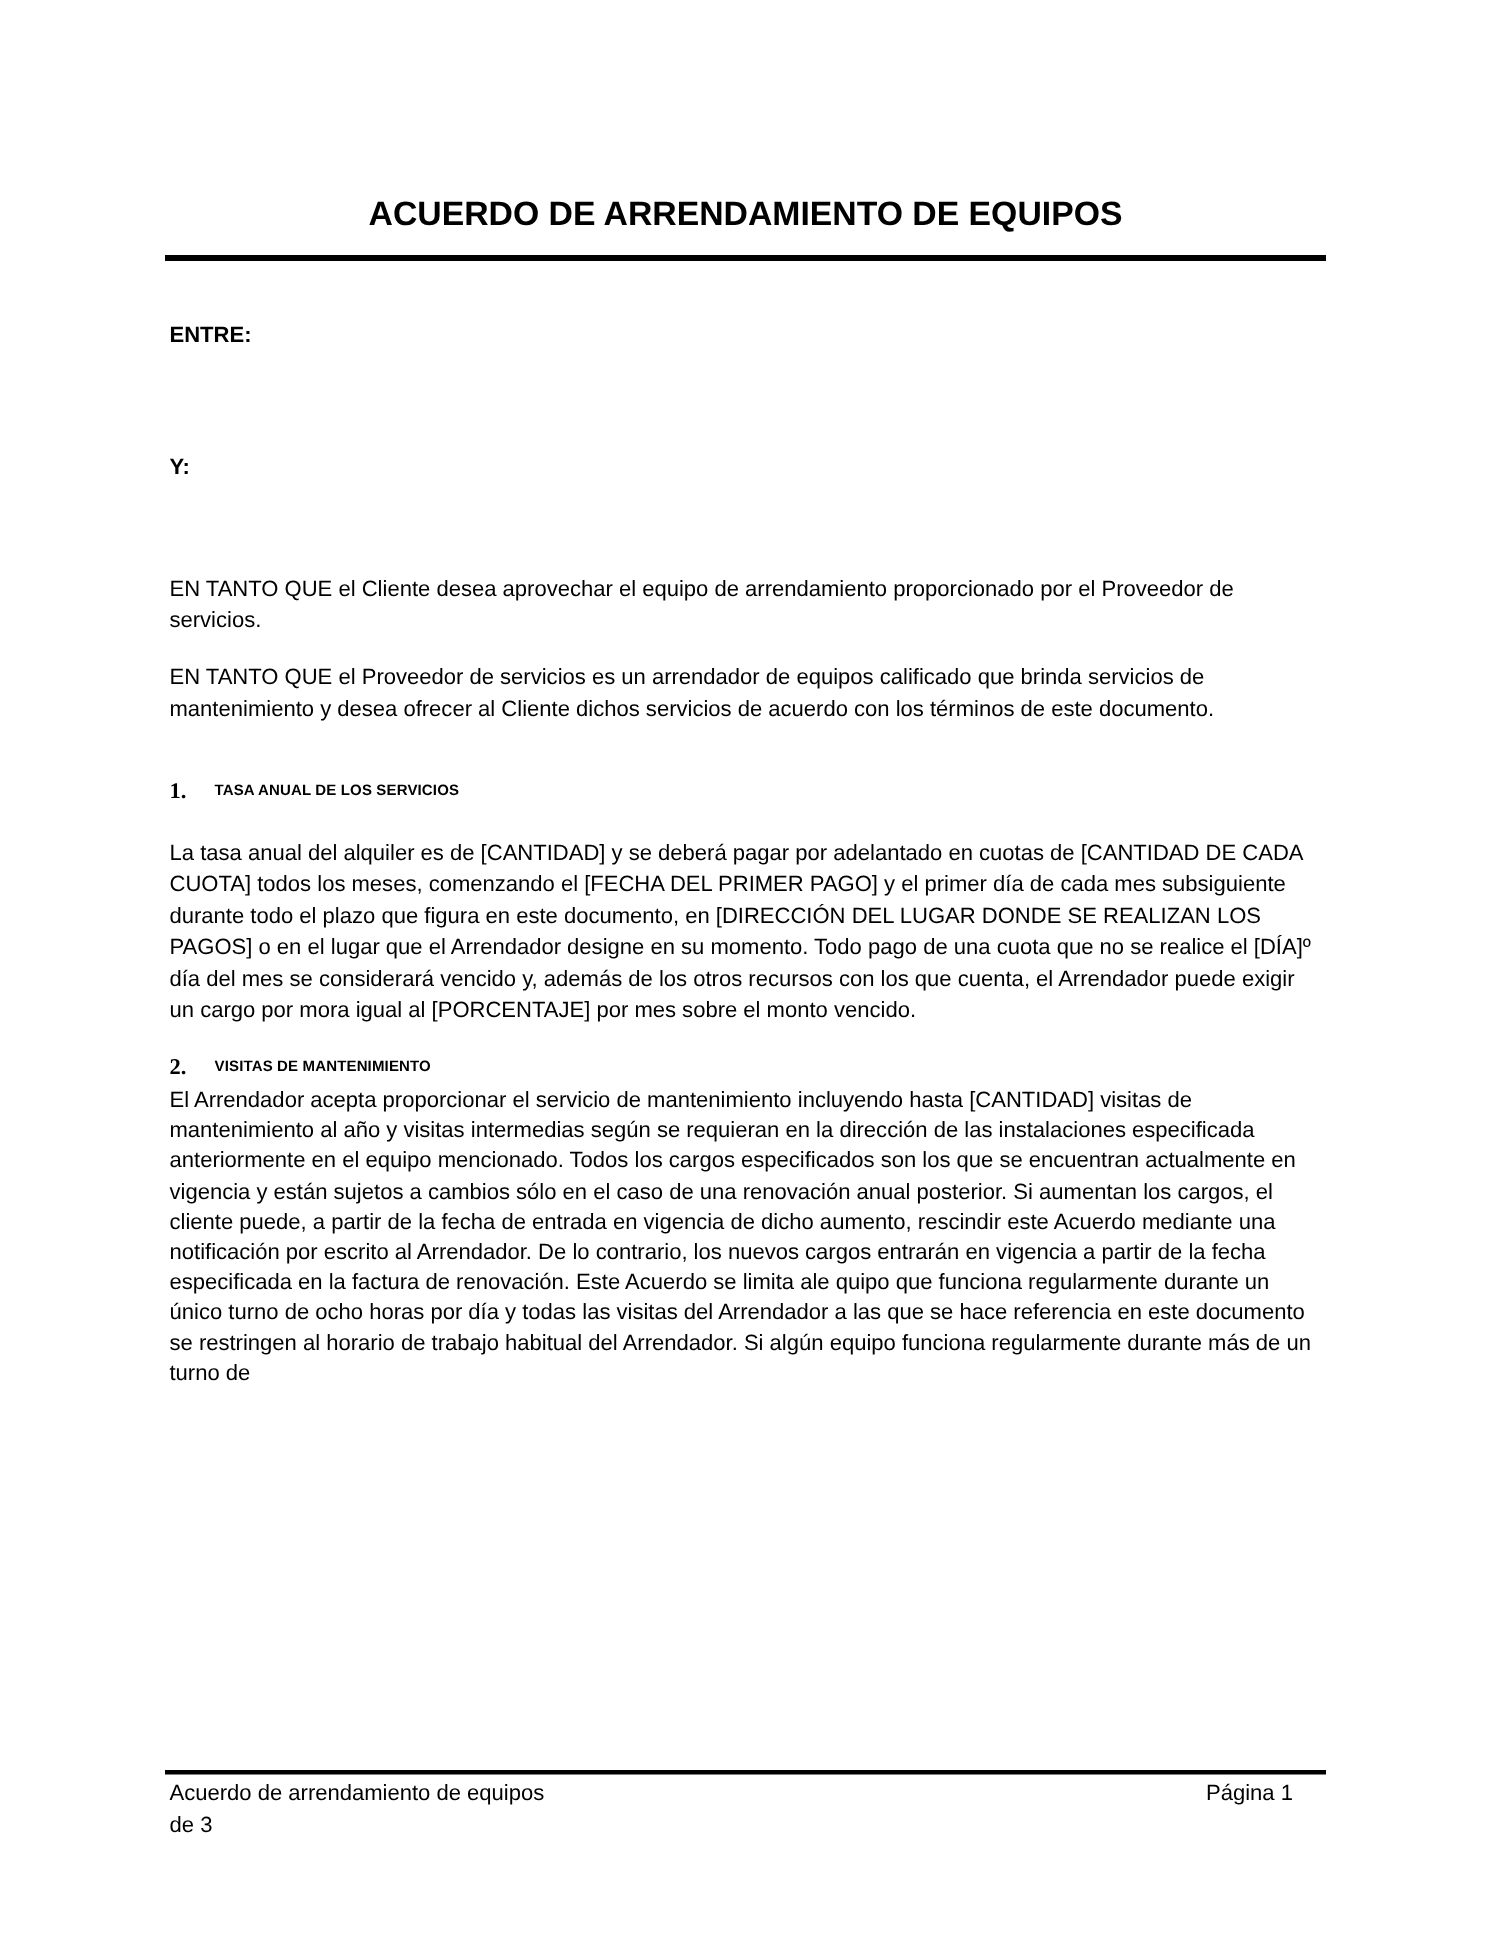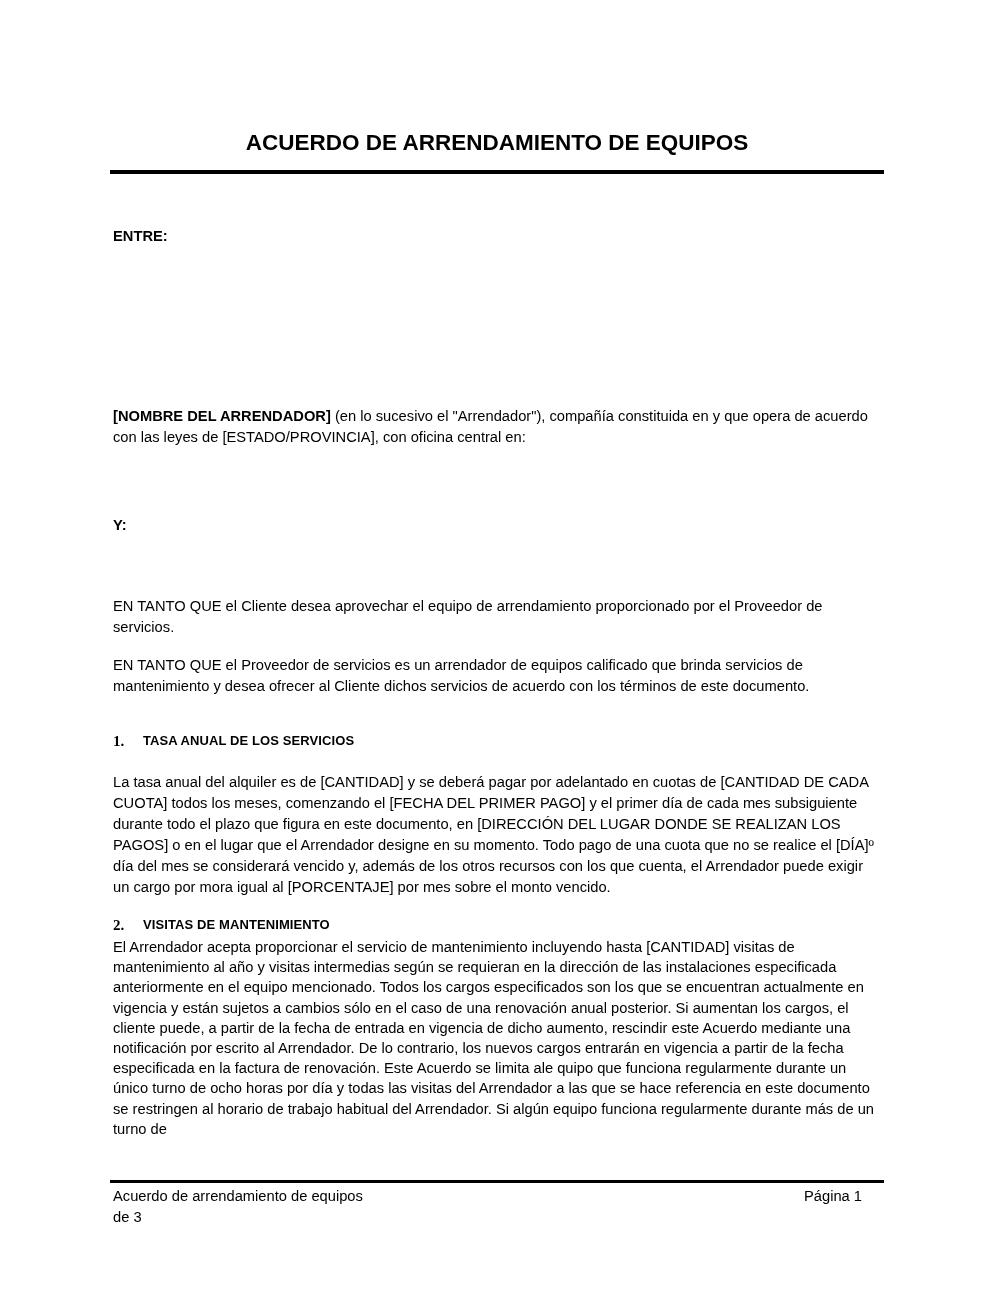--- a/index.html
+++ b/index.html
@@ -18,38 +18,38 @@
     margin:129px 0 0 0;
     font-size:22.5px;
     line-height:28px;
     font-weight:bold;
     text-align:center;
     white-space:nowrap;
   }
   .title-rule { height:4px; background:#000; margin:13px -3px 0 -3px; }
   .intro { margin:37px 0 0 0; }
   .party { display:flex; }
-  .party-1 { margin-top:52px;flex-direction:column; }
+  .party-1 { margin-top:40px; }
   .party-2 { margin-top:67px; }
   .party-label { flex:0 0 180px; font-weight:bold; }
   .party-text { flex:1 1 auto; margin:0; }
   .b { font-weight:bold; }
   p { margin:0; }
   .recital-1 { margin-top:60px; }
   .recital-2 { margin-top:17px; }
   .recital-3 { margin-top:8px; }
   .section-head { display:flex; font-weight:bold; line-height:22px; }
   .section-head-1 { margin-top:33px; }
   .section-head-2 { margin-top:16px; }
   .section-num {
     flex:0 0 30px;
     font-family:"Liberation Serif","DejaVu Serif",serif;
     font-size:15px;
   }
-  .section-title { font-size:13px; letter-spacing:0.1px; }
+  .section-title { font-size:10px; letter-spacing:0.1px; }
   .section-body-1 { margin-top:20px; }
   .section-body-2 { margin-top:1px; line-height:20.2px; }
   .footer {
     position:absolute;
     left:113px; right:119px; top:1180px;
   }
   .footer-rule { height:3px; background:#000; margin:0 -3px; }
   .footer-row { display:flex; justify-content:space-between; margin-top:3px; }
   .footer-page { margin-right:19px; }
 </style>
@@ -58,21 +58,20 @@
 
 <div class="page">
   <div class="content">
 
     <h1 class="doc-title">ACUERDO DE ARRENDAMIENTO DE EQUIPOS</h1>
     <div class="title-rule"></div>
 
 
     <div class="party party-1">
       <div class="party-label">ENTRE:</div>
-      <p class="party-text"><span class="b">[NOMBRE DEL ARRENDADOR]</span><span> (en lo sucesivo el "Arrendador"), compañía constituida en y que opera de acuerdo con las leyes de [ESTADO/PROVINCIA], con oficina central en:</span></p>
     </div>
 
     <div class="party party-2">
       <div class="party-label">Y:</div>
     </div>
 
     <p class="recital-1">EN TANTO QUE el Cliente desea aprovechar el equipo de arrendamiento proporcionado por el Proveedor de servicios.</p>
     <p class="recital-2">EN TANTO QUE el Proveedor de servicios es un arrendador de equipos calificado que brinda servicios de mantenimiento y desea ofrecer al Cliente dichos servicios de acuerdo con los términos de este documento.</p>
 
     <div class="section-head section-head-1">

